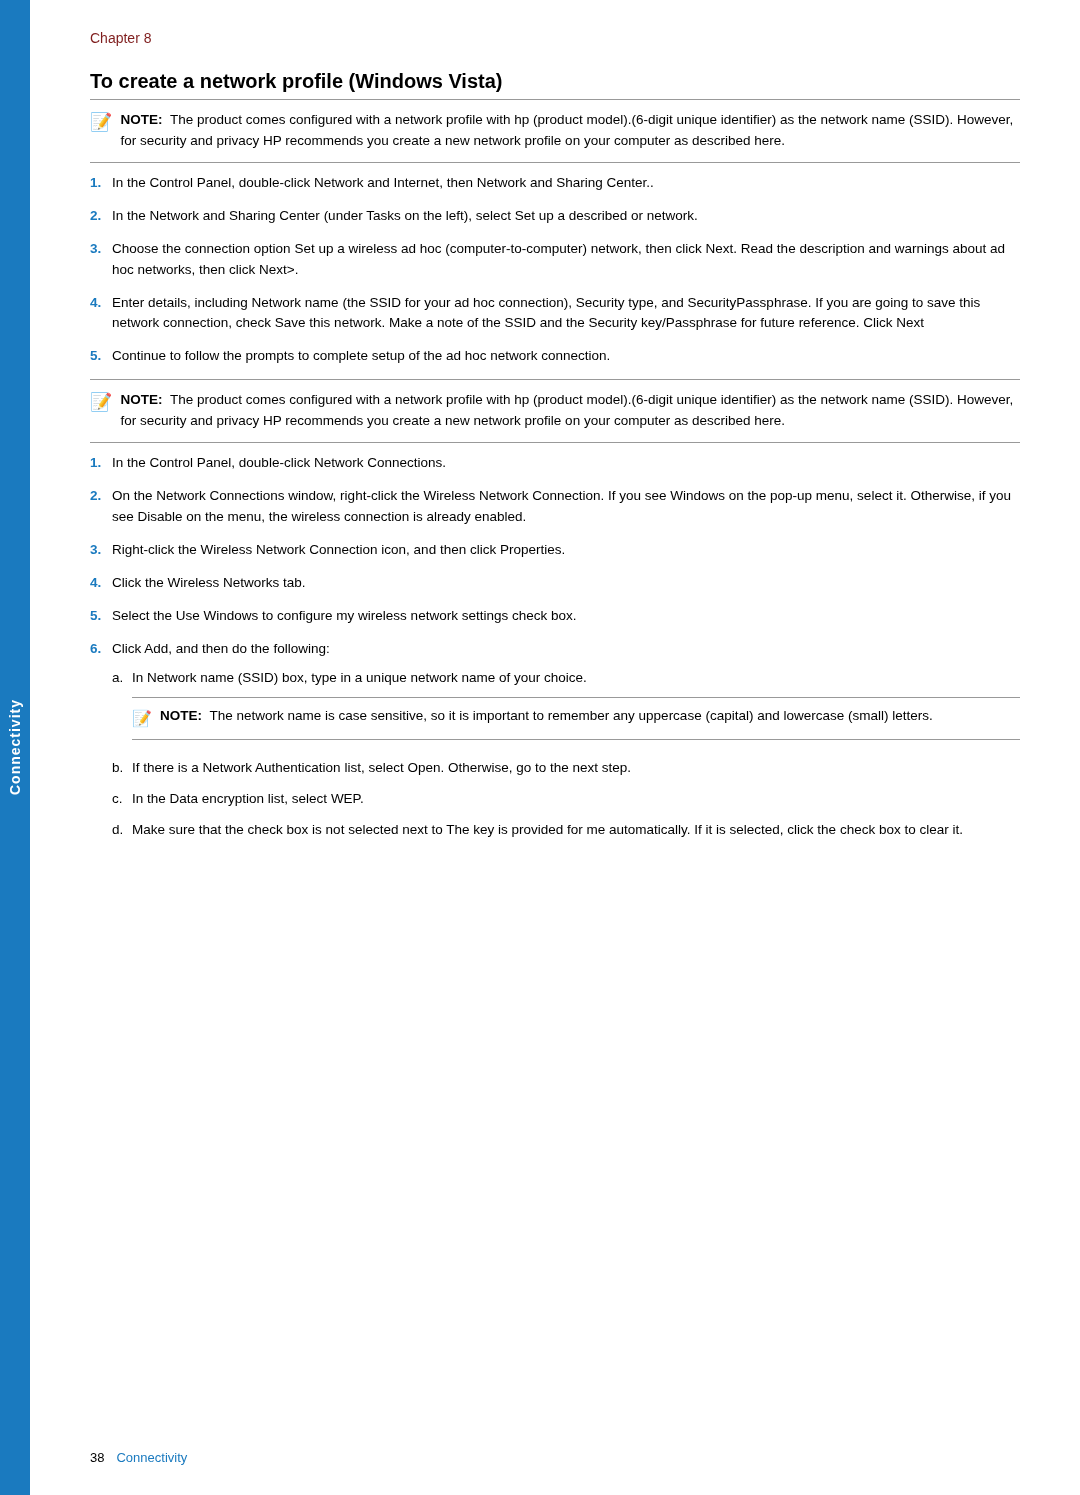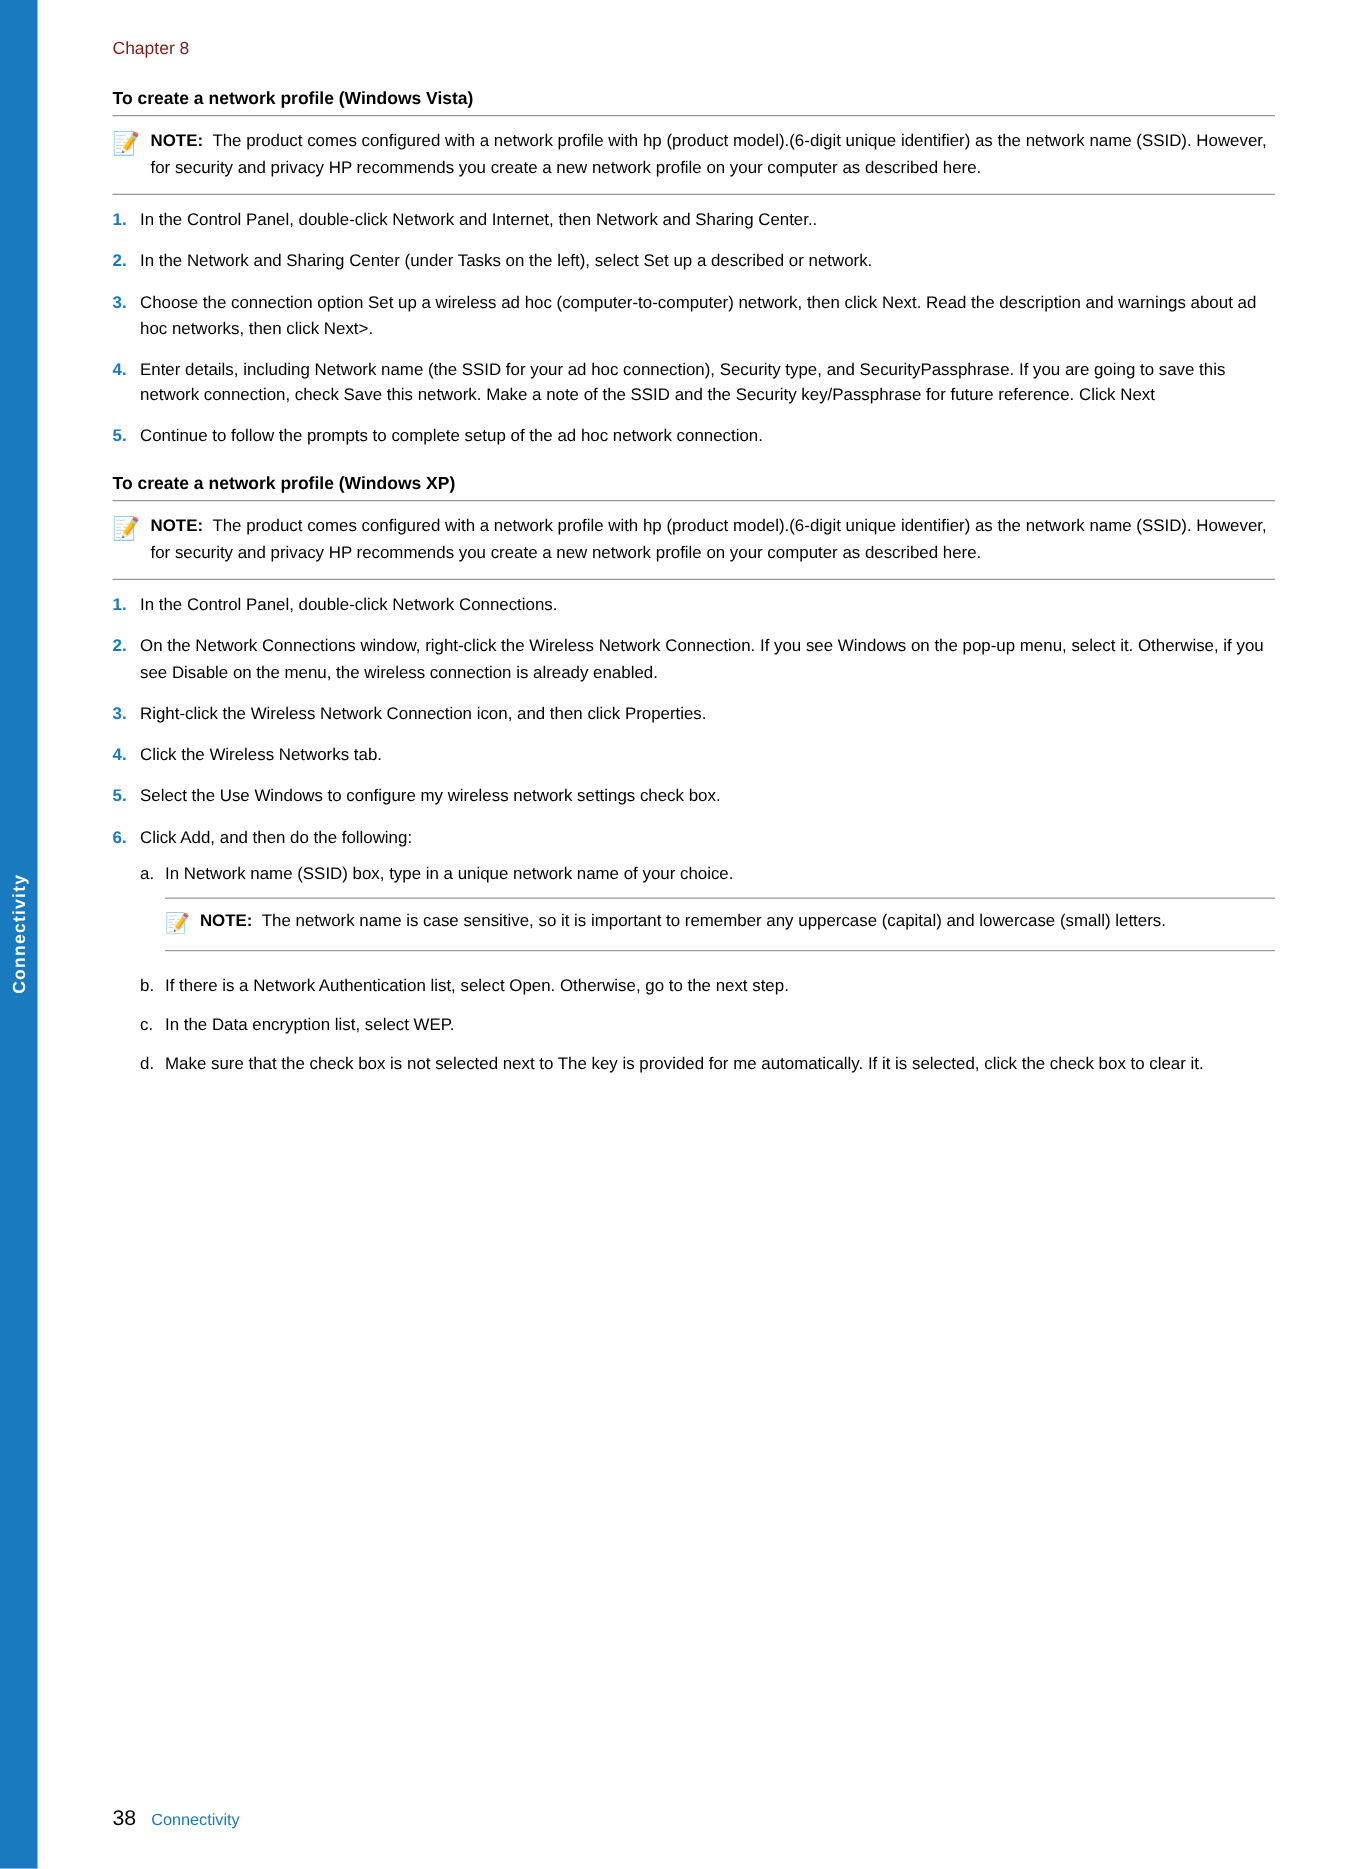--- a/index.html
+++ b/index.html
@@ -59,21 +59,21 @@
     
     .chapter-header {
       color: #7f1d1d;
       font-size: 14px;
       font-weight: normal;
       margin-bottom: 20px;
     }
 
     
     .section-heading {
-      font-size: 14px;
+      font-size: 20px;
       font-weight: bold;
       margin-bottom: 6px;
       margin-top: 24px;
     }
 
     
     hr {
       border: none;
       border-top: 1px solid #999;
       margin: 6px 0 10px 0;
@@ -173,21 +173,21 @@
       position: absolute;
       bottom: 30px;
       left: 30px;
       right: 0;
       display: flex;
       align-items: center;
       padding: 0 60px;
     }
 
     .footer-page-num {
-      font-size: 17px;
+      font-size: 13px;
       color: #000;
       margin-right: 12px;
     }
 
     .footer-section {
       font-size: 13px;
       color: #1a7abf;
     }
 
     b {
@@ -244,21 +244,20 @@
         </span>
       </li>
       <li>
         <span class="step-num">5.</span>
         <span class="step-content">
           Continue to follow the prompts to complete setup of the ad hoc network connection.
         </span>
       </li>
     </ol>
 
-    <div class="section-heading" style="margin-top: 18px;">To create a network profile (Windows XP)</div>
     <hr>
 
     <div class="note-box">
       <span class="note-icon">📝</span>
       <div class="note-text">
         <span class="note-label">NOTE:</span>
         &nbsp;The product comes configured with a network profile with <b>hp (product model).(6-digit unique identifier)</b> as the network name (SSID). However, for security and privacy HP recommends you create a new network profile on your computer as described here.
       </div>
     </div>
 

